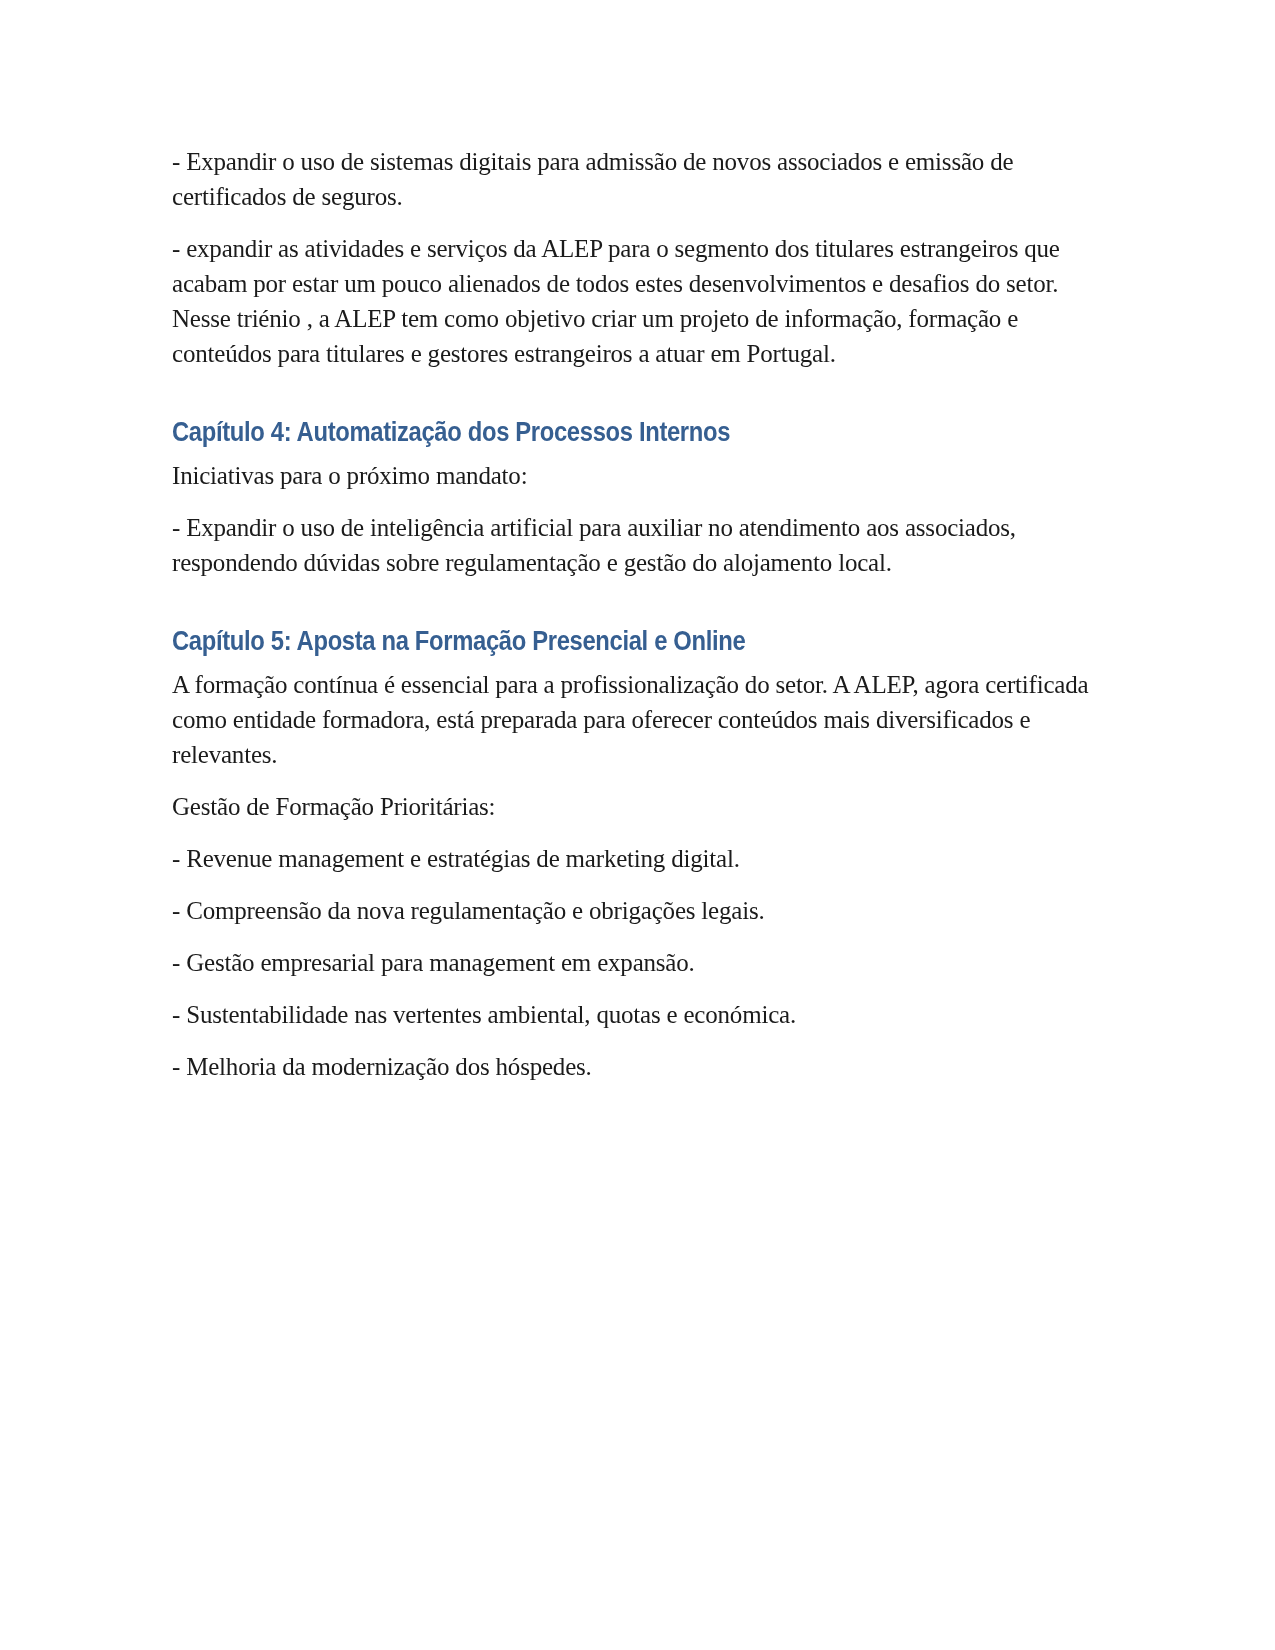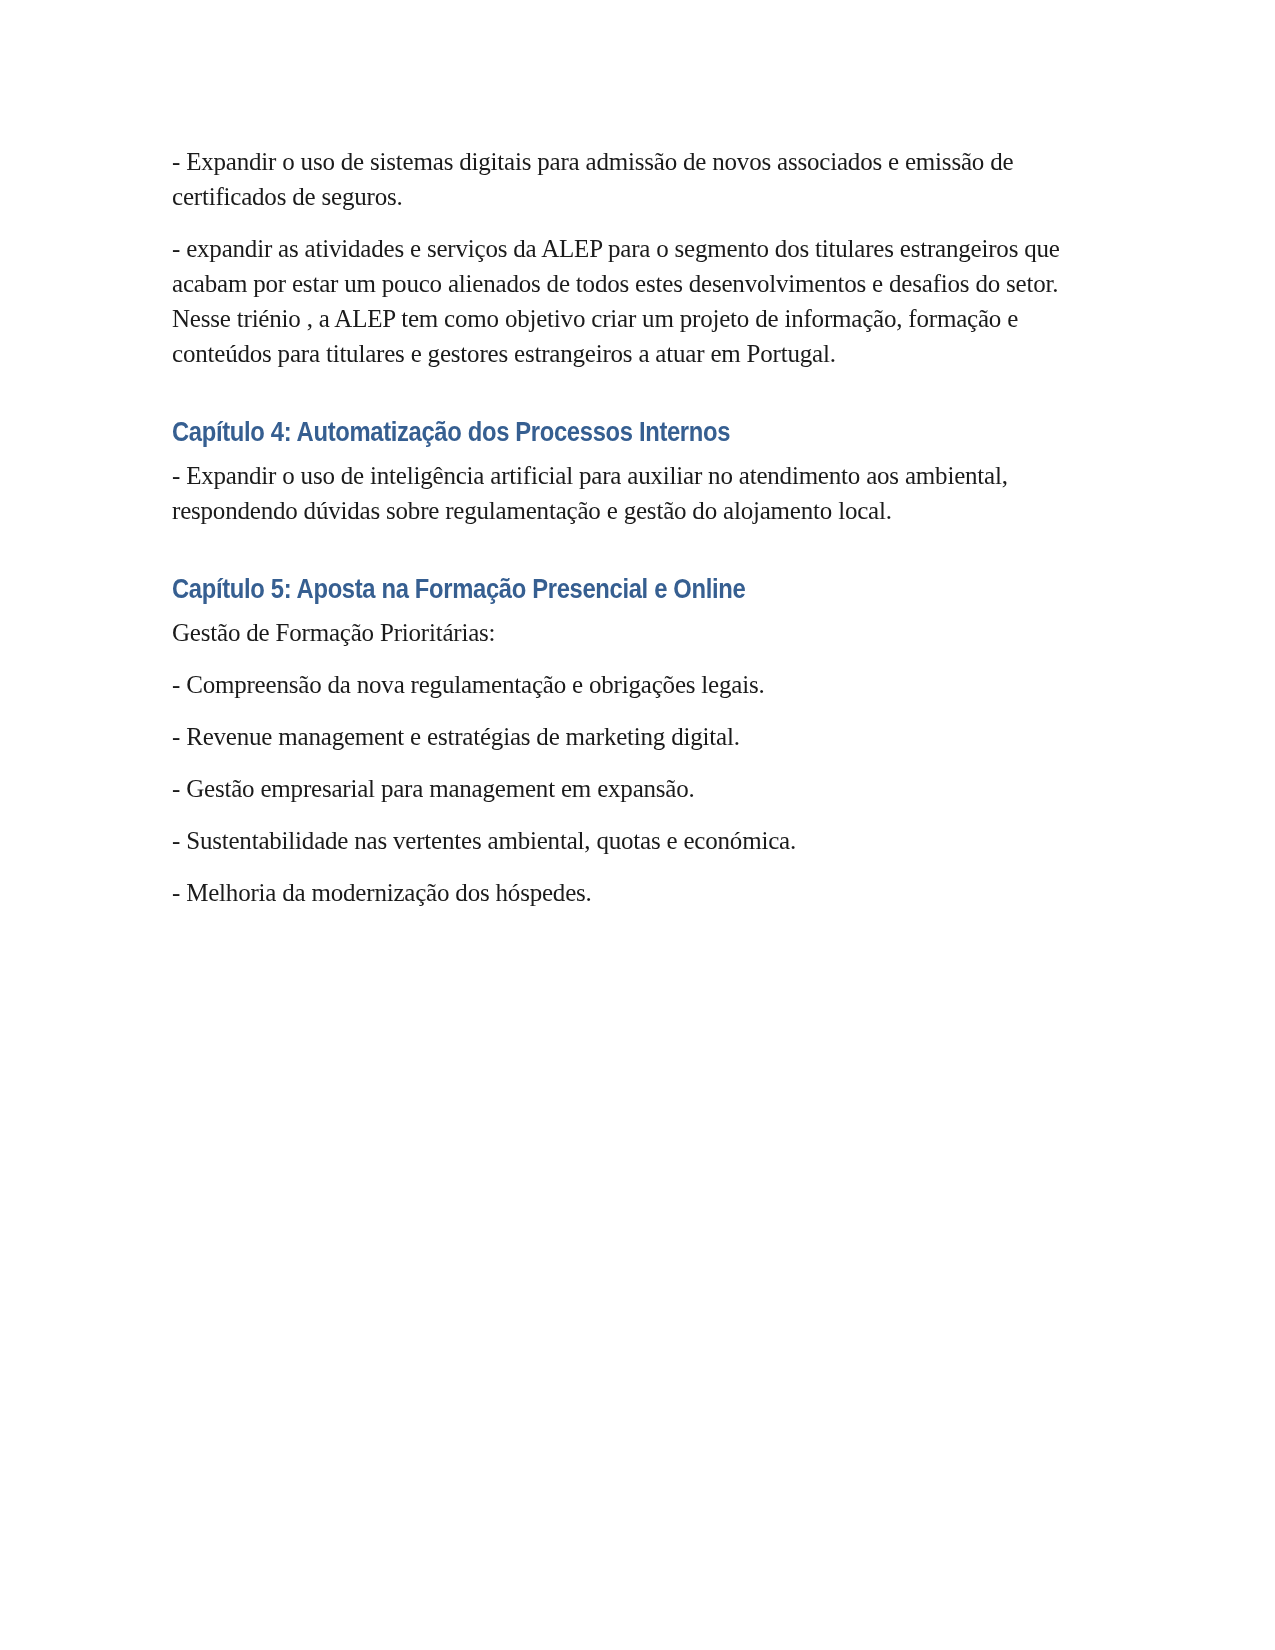--- a/index.html
+++ b/index.html
@@ -53,32 +53,34 @@
 <main class="page">
   <div class="content">
 
     <p class="para">- Expandir o uso de sistemas digitais para admissão de novos associados e emissão de certificados de seguros.</p>
 
     <p class="para">- expandir as atividades e serviços da ALEP para o segmento dos titulares estrangeiros que acabam por estar um pouco alienados de todos estes desenvolvimentos e desafios do setor. Nesse triénio , a ALEP tem como objetivo criar um projeto de informação, formação e conteúdos para titulares e gestores estrangeiros a atuar em Portugal.</p>
 
     <h2 class="heading">Capítulo 4: Automatização dos Processos Internos</h2>
 
 
+    <p class="para">Iniciativas para o próximo mandato:</p>
 
 
-    <p class="para">- Expandir o uso de inteligência artificial para auxiliar no atendimento aos ambiental, respondendo dúvidas sobre regulamentação e gestão do alojamento local.</p>
+    <p class="para">- Expandir o uso de inteligência artificial para auxiliar no atendimento aos associados, respondendo dúvidas sobre regulamentação e gestão do alojamento local.</p>
 
     <h2 class="heading">Capítulo 5: Aposta na Formação Presencial e Online</h2>
 
+    <p class="para">A formação contínua é essencial para a profissionalização do setor. A ALEP, agora certificada como entidade formadora, está preparada para oferecer conteúdos mais diversificados e relevantes.</p>
 
     <p class="para">Gestão de Formação Prioritárias:</p>
 
+    <p class="para">- Revenue management e estratégias de marketing digital.</p>
+
     <p class="para">- Compreensão da nova regulamentação e obrigações legais.</p>
-
-    <p class="para">- Revenue management e estratégias de marketing digital.</p>
 
     <p class="para">- Gestão empresarial para management em expansão.</p>
 
     <p class="para">- Sustentabilidade nas vertentes ambiental, quotas e económica.</p>
 
     <p class="para">- Melhoria da modernização dos hóspedes.</p>
 
   </div>
 </main>
 

